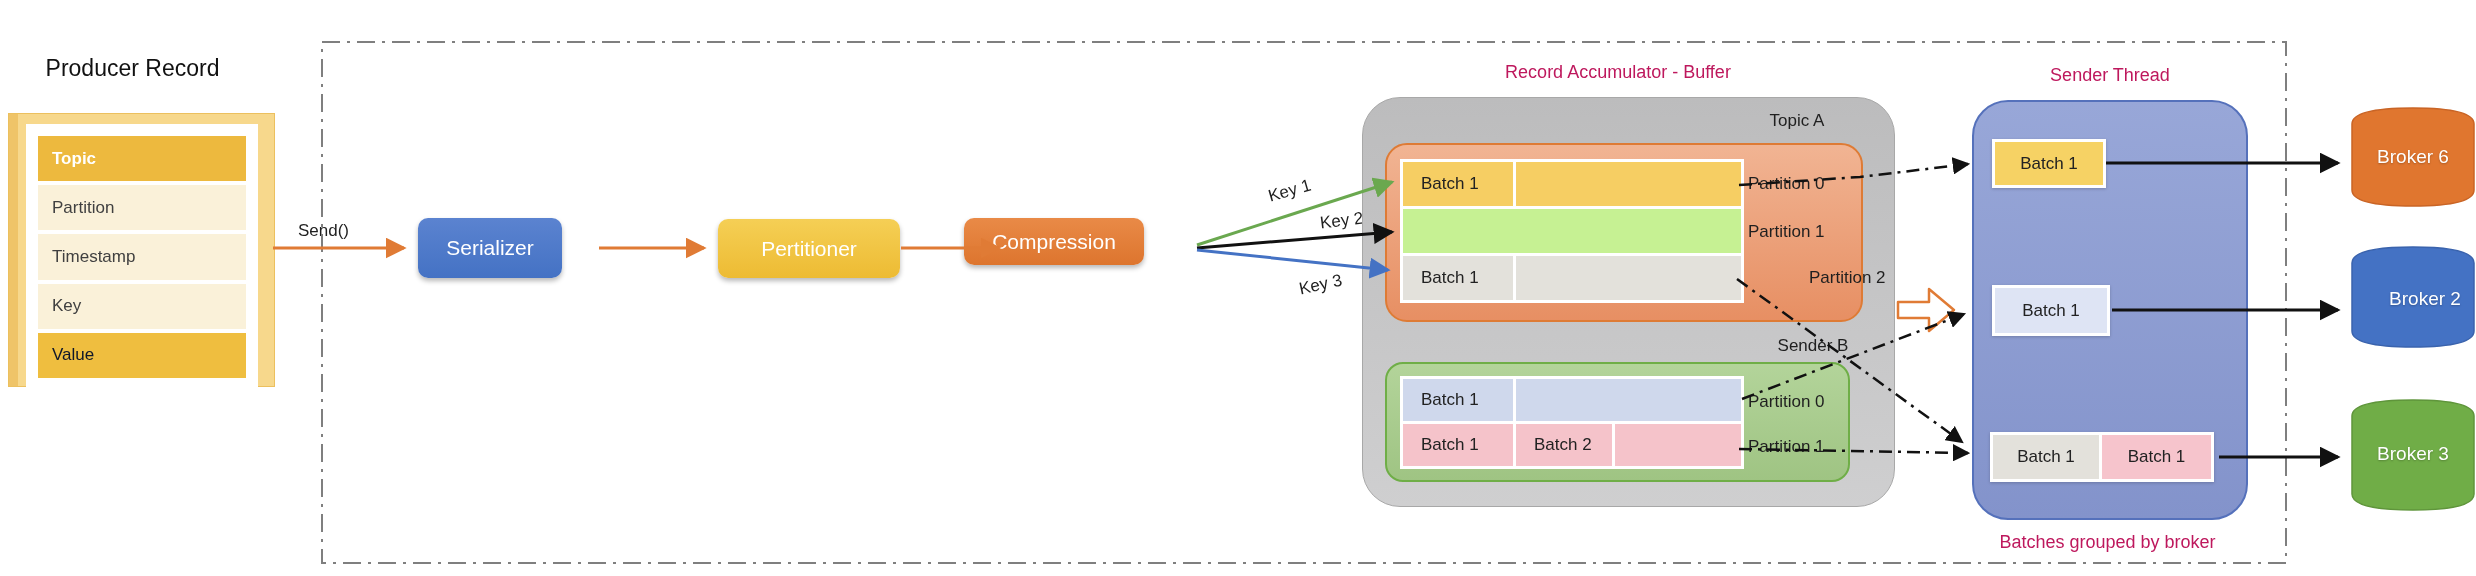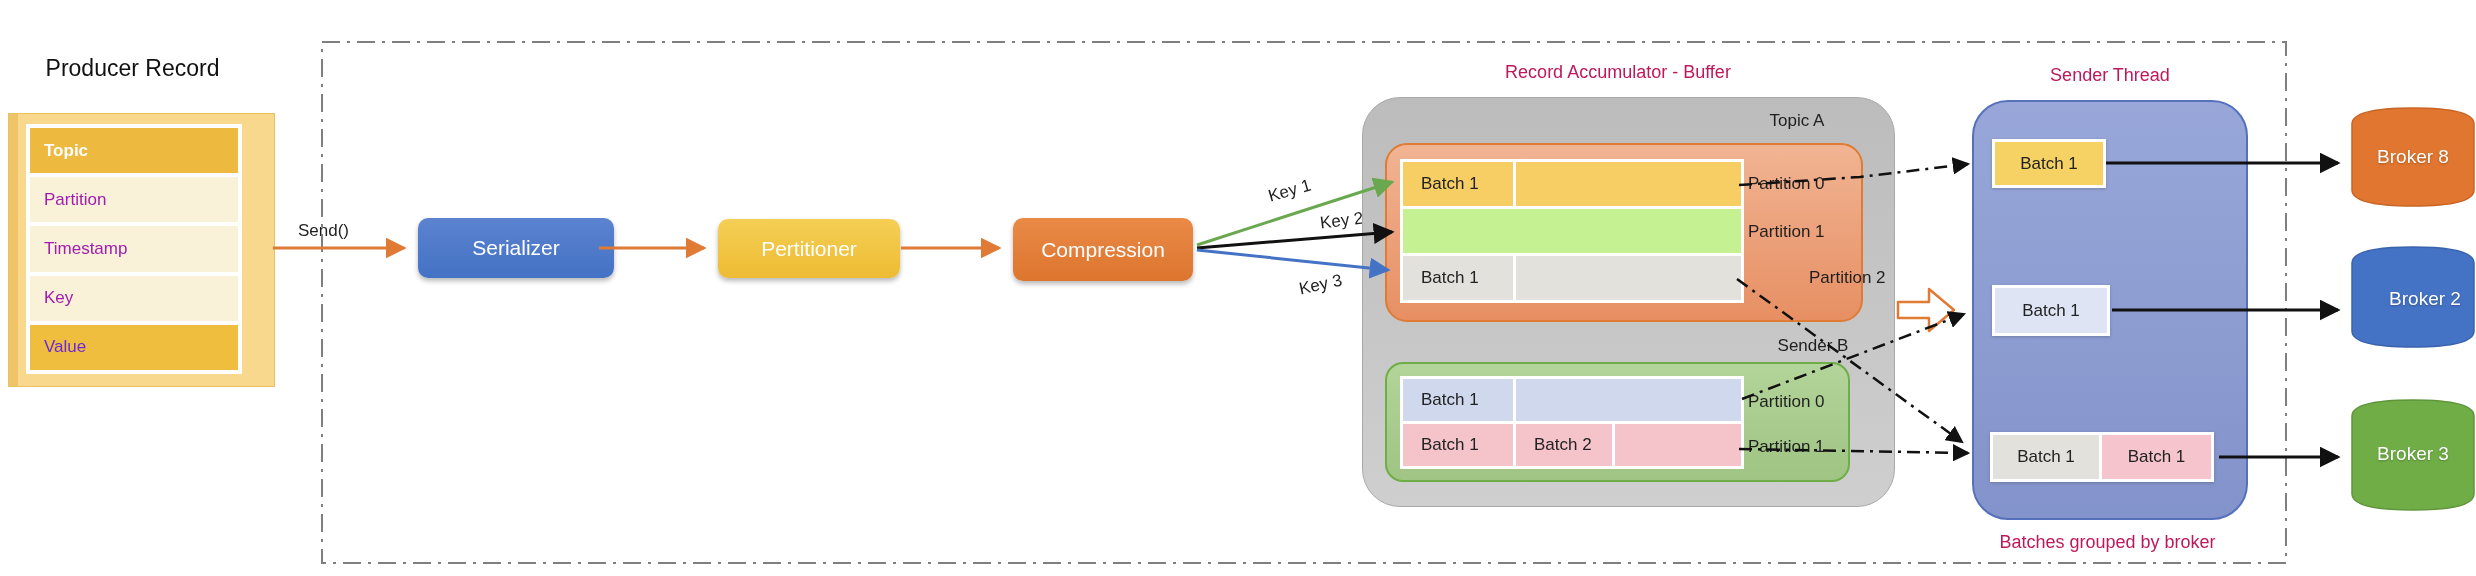--- a/index.html
+++ b/index.html
@@ -33,25 +33,25 @@
   .c-gray{background:#E3E1DB;}
   .c-lav{background:#CFD8EC;}
   .c-pink{background:#F5C3CA;}
   
   .sbatch{position:absolute;z-index:10;border:3px solid #fff;display:flex;align-items:center;
           justify-content:center;font-size:17px;color:#222;box-sizing:border-box;box-shadow:0 1px 3px rgba(0,0,0,.2);}
   .spair{position:absolute;z-index:10;background:#fff;padding:3px;display:flex;gap:3px;box-shadow:0 1px 3px rgba(0,0,0,.2);}
   .spair .cell{justify-content:center;padding-left:0;}
   
   .pr-outer{background:#F7D88C;border:1px solid #ecc05e;box-shadow:inset 9px 0 0 #EFC468;z-index:5;}
-  .pr-frame{background:#fff;padding:4px;display:flex;flex-direction:column;gap:4px;z-index:10;}
-  .pr-row{flex:1;display:flex;align-items:center;padding-left:14px;font-size:17px;color:#a21caf;}
+  .pr-frame{background:#fff;padding:12px;display:flex;flex-direction:column;gap:4px;z-index:10;}
+  .pr-row{flex:1;display:flex;align-items:center;padding-left:14px;font-size:17px;color:#404040;}
   .pr-head{background:#EDB93E;color:#fff;font-weight:bold;}
   .pr-light{background:#FAF1D9;}
-  .pr-value{background:#EFBE3F;color:#6d28d9;}
+  .pr-value{background:#EFBE3F;color:#0f172a;}
   .broker-lbl{color:#fff;font-size:19px;z-index:10;text-shadow:0 1px 2px rgba(0,0,0,.25);}
   svg{position:absolute;left:0;top:0;}
   #shapes-layer{z-index:1;}
   #connector-layer{z-index:30;pointer-events:none;}
 </style>
 </head>
 <body>
 
 <div id="stage">
 
@@ -69,23 +69,23 @@
   <div class="abs pr-frame" style="left:26px;top:124px;width:208px;height:242px;">
     <div class="pr-row pr-head">Topic</div>
     <div class="pr-row pr-light">Partition</div>
     <div class="pr-row pr-light">Timestamp</div>
     <div class="pr-row pr-light">Key</div>
     <div class="pr-row pr-value">Value</div>
   </div>
 
   <div class="abs lbl" style="left:298px;top:221px;">Send()</div>
 
-  <div class="abs node node-blue" style="left:418px;top:218px;width:196px;height:60px;">Serializer</div>
+  <div class="abs node node-blue" style="left:418px;top:218px;width:144px;height:60px;">Serializer</div>
   <div class="abs node node-gold" style="left:718px;top:219px;width:182px;height:59px;">Pertitioner</div>
-  <div class="abs node node-orange" style="left:1013px;top:218px;width:180px;height:63px;">Compression</div>
+  <div class="abs node node-orange" style="left:964px;top:218px;width:180px;height:47px;">Compression</div>
 
   <div class="abs lbl" style="left:1268px;top:181px;transform:rotate(-16deg);">Key 1</div>
   <div class="abs lbl" style="left:1320px;top:211px;transform:rotate(-7deg);">Key 2</div>
   <div class="abs lbl" style="left:1299px;top:275px;transform:rotate(-12deg);">Key 3</div>
 
   <div class="abs ctr sec-title" style="left:1463px;top:62px;width:310px;">Record Accumulator - Buffer</div>
   <div class="roundbox gray-box" style="left:1362px;top:97px;width:531px;height:408px;"></div>
 
   <div class="abs ctr lbl" style="left:1742px;top:111px;width:110px;z-index:10;">Topic A</div>
   <div class="roundbox salmon-box" style="left:1385px;top:143px;width:478px;height:179px;box-sizing:border-box;"></div>
@@ -126,21 +126,21 @@
   <div class="abs ctr sec-title" style="left:2010px;top:65px;width:200px;">Sender Thread</div>
   <div class="roundbox sender-box" style="left:1972px;top:100px;width:276px;height:420px;box-sizing:border-box;"></div>
   <div class="sbatch c-yellow" style="left:1992px;top:139px;width:114px;height:49px;background:#F6D264;">Batch 1</div>
   <div class="sbatch" style="left:1992px;top:285px;width:118px;height:51px;background:#DEE4F4;">Batch 1</div>
   <div class="spair" style="left:1990px;top:432px;">
     <div class="cell c-gray" style="width:106px;height:44px;">Batch 1</div>
     <div class="cell c-pink" style="width:109px;height:44px;background:#F6C4CC;">Batch 1</div>
   </div>
   <div class="abs ctr sec-title" style="left:1955px;top:532px;width:305px;">Batches grouped by broker</div>
 
-  <div class="abs ctr broker-lbl" style="left:2352px;top:146px;width:122px;">Broker 8</div>
+  <div class="abs ctr broker-lbl" style="left:2352px;top:146px;width:122px;">Broker 6</div>
   <div class="abs ctr broker-lbl" style="left:2352px;top:288px;width:146px;">Broker 2</div>
   <div class="abs ctr broker-lbl" style="left:2352px;top:443px;width:122px;">Broker 3</div>
 
   <svg id="connector-layer" width="2476" height="576" viewBox="0 0 2476 576">
     <defs>
       <marker id="mOrange" viewBox="0 0 8 8" refX="7" refY="4" markerWidth="7" markerHeight="7" orient="auto">
         <path d="M0,0 L8,4 L0,8 Z" fill="#E07B35"></path>
       </marker>
       <marker id="mBlack" viewBox="0 0 8 8" refX="7" refY="4" markerWidth="7" markerHeight="7" orient="auto">
         <path d="M0,0 L8,4 L0,8 Z" fill="#111"></path>

